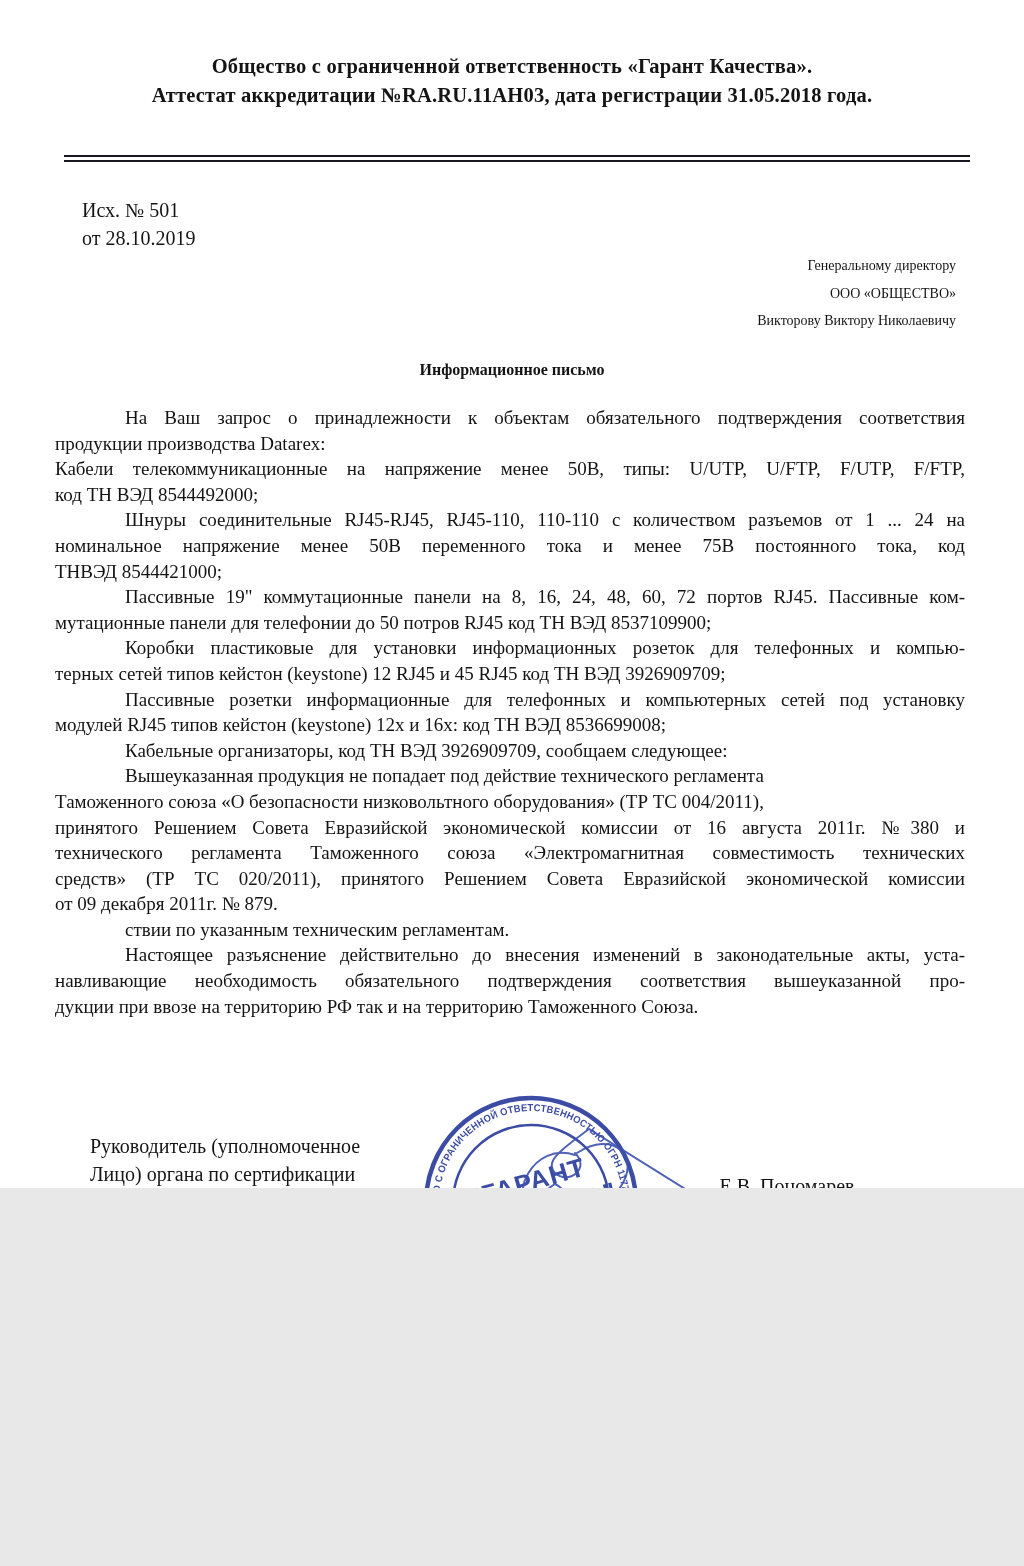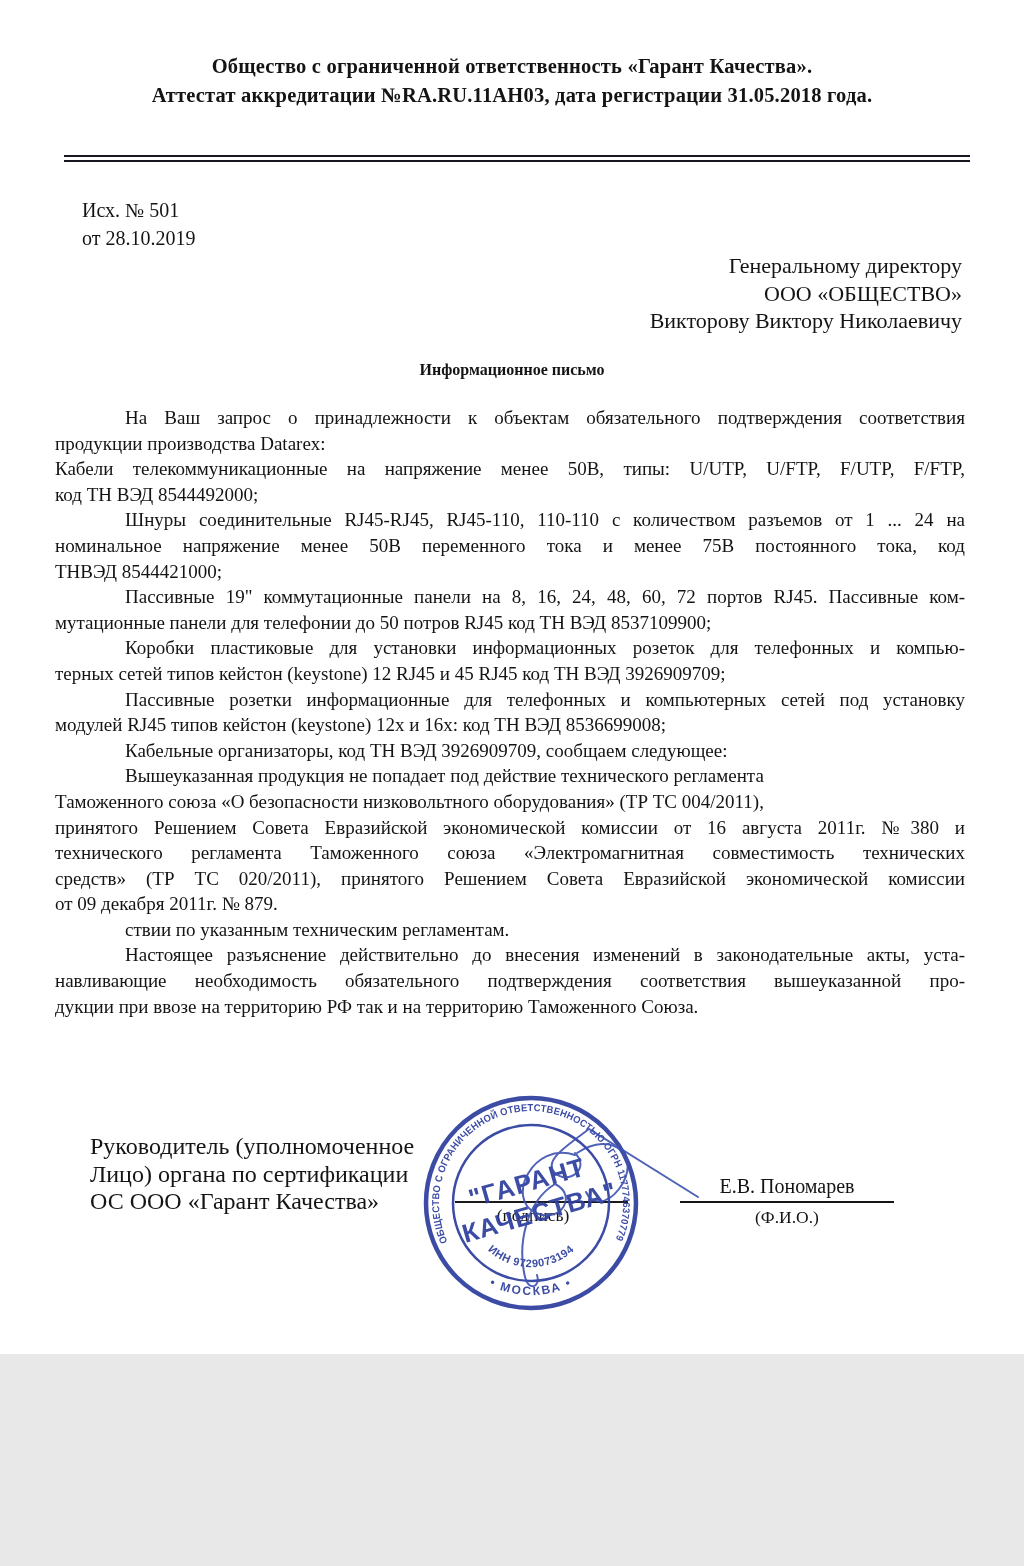--- a/index.html
+++ b/index.html
@@ -1,43 +1,43 @@
 <!DOCTYPE html>
 <html><head>
 <meta charset="utf-8">
 <style>
   html,body { margin:0; padding:0; background:#e8e8e8; }
   .page {
-    position:relative; width:1024px; height:1354px; margin:0 auto;
+    position:relative; width:1024px; height:1188px; margin:0 auto;
     background:#ffffff; color:#141414;
     font-family:"Liberation Serif", serif;
     overflow:hidden;
   }
   
   .hdr { position:absolute; top:52px; left:0; right:0; text-align:center;
          font-weight:bold; font-size:20.5px; line-height:29px; letter-spacing:0.2px; }
   .rule { position:absolute; left:64px; width:906px; height:2px; background:#171720; }
   .rule-1 { top:155px; }
   .rule-2 { top:160px; }
 
   .ref { position:absolute; left:82px; top:196px; font-size:20px; line-height:28px; }
-  .recipient { position:absolute; right:62px; top:252px; text-align:right;
-               font-size:22px; }
+  .recipient { position:absolute; right:68px; top:252px; text-align:right;
+               font-size:14px; }
   .recipient .tline { line-height:27.6px; }
 
   .title { position:absolute; top:361px; left:0; right:0; text-align:center;
            font-weight:bold; font-size:16px; }
 
   .body-text { position:absolute; left:55px; top:405px; width:910px; font-size:19px; }
   .tline { line-height:25.6px; white-space:nowrap; }
   .tline.just { text-align:justify; text-align-last:justify; }
   .para.indent .tline:first-child { text-indent:70px; }
 
   
-  .sig-left { position:absolute; left:90px; top:1133px; font-size:24px; }
+  .sig-left { position:absolute; left:90px; top:1133px; font-size:20px; }
   .sig-left .tline { line-height:27.5px; }
 
   .sig-line { position:absolute; left:455px; top:1201px; width:173px;
               border-top:2px solid #1b1b1b; z-index:1; }
   .sig-podpis { position:absolute; left:443px; top:1205px; width:180px; text-align:center;
                 font-size:17.5px; z-index:1; }
 
   .sig-name { position:absolute; left:680px; top:1175px; width:214px; text-align:center;
               font-size:20px; border-bottom:2px solid #151515; padding-bottom:3px; }
   .sig-fio { position:absolute; left:680px; top:1207px; width:214px; text-align:center;

